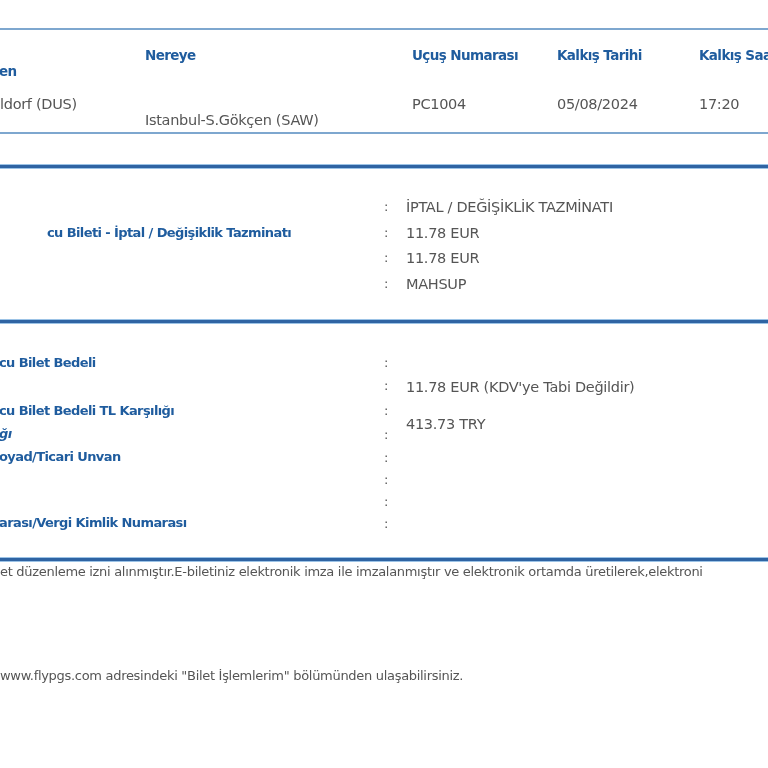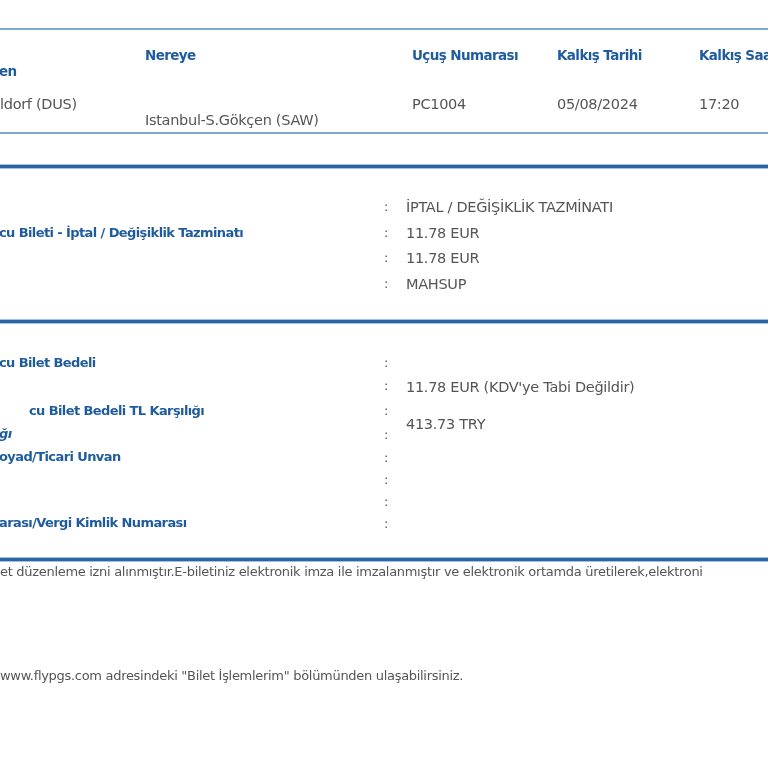--- a/index.html
+++ b/index.html
@@ -33,21 +33,21 @@
   <span class="abs val" style="left:145px; top:96px;margin-top:16px;">Istanbul-S.Gökçen (SAW)</span>
   <span class="abs val" style="left:412px; top:96px;">PC1004</span>
   <span class="abs val" style="left:557px; top:96px;text-align:right;">05/08/2024</span>
   <span class="abs val" style="left:699px; top:96px;">17:20</span>
 </div>
 
 <div class="line-thin" style="top:132px;"></div>
 
 <div class="line-thick" style="top:165px;"></div>
 
-<span class="abs lbl" style="left:-1px; top:225px;">cu Bileti - İptal / Değişiklik Tazminatı</span>
+<span class="abs lbl" style="left:-1px; top:225px;padding-left:48px;">cu Bileti - İptal / Değişiklik Tazminatı</span>
 
 <div>
   <span class="abs colon" style="left:384px; top:199px;">:</span>
   <span class="abs val" style="left:406px; top:199px;">İPTAL / DEĞİŞİKLİK TAZMİNATI</span>
   <span class="abs colon" style="left:384px; top:225px;">:</span>
   <span class="abs val" style="left:406px; top:225px;">11.78 EUR</span>
   <span class="abs colon" style="left:384px; top:250px;">:</span>
   <span class="abs val" style="left:406px; top:250px;">11.78 EUR</span>
   <span class="abs colon" style="left:384px; top:276px;">:</span>
   <span class="abs val" style="left:406px; top:276px;">MAHSUP</span>
@@ -55,21 +55,21 @@
 
 <div class="line-thick" style="top:320px;"></div>
 
 <div>
   <span class="abs lbl" style="left:-1px; top:355px;text-align:right;">cu Bilet Bedeli</span>
   <span class="abs colon" style="left:384px; top:355px;">:</span>
   <span class="abs val" style="left:406px; top:355px;margin-top:24px;">11.78 EUR (KDV'ye Tabi Değildir)</span>
 
   <span class="abs colon" style="left:384px; top:378px;">:</span>
 
-  <span class="abs lbl" style="left:-1px; top:403px;padding-left:30px;">cu Bilet Bedeli TL Karşılığı</span>
+  <span class="abs lbl" style="left:-1px; top:403px;">cu Bilet Bedeli TL Karşılığı</span>
   <span class="abs colon" style="left:384px; top:403px;">:</span>
   <span class="abs val" style="left:406px; top:416px;">413.73 TRY</span>
 
   <span class="abs lbl" style="left:-1px; top:426px;font-style:italic;">ğı</span>
   <span class="abs colon" style="left:384px; top:427px;">:</span>
 
   <span class="abs lbl" style="left:-1px; top:449px;">oyad/Ticari Unvan</span>
   <span class="abs colon" style="left:384px; top:450px;">:</span>
 
   <span class="abs colon" style="left:384px; top:472px;">:</span>

